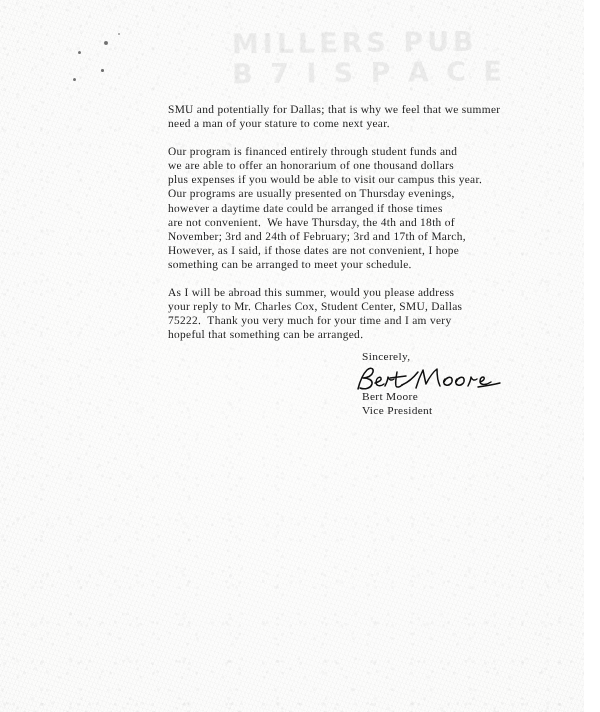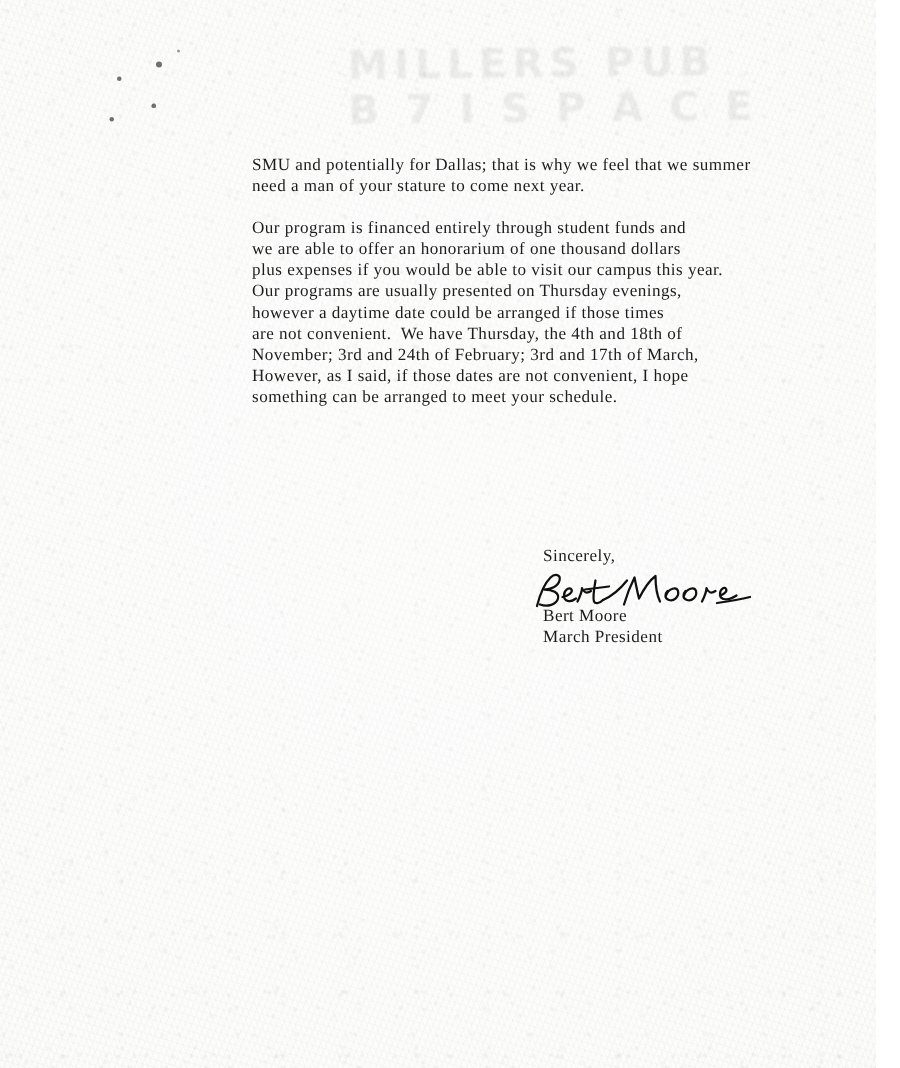--- a/index.html
+++ b/index.html
@@ -124,21 +124,21 @@
     color: #1c1c1c;
     letter-spacing: 0.32px;
     white-space: pre-wrap;
     text-rendering: geometricPrecision;
   }
 
   
   #closing-block {
     position: absolute;
     left: 362px;
-    top: 364px;
+    top: 349px;
     width: 220px;
   }
   .closing-line {
     font-family: "Liberation Serif", serif;
     font-size: 11.4px;
     line-height: 14.1px;
     color: #1c1c1c;
     letter-spacing: 0.32px;
     white-space: nowrap;
   }
@@ -177,20 +177,24 @@
 need a man of your stature to come next year.</p>
     <p class="letter-paragraph">Our program is financed entirely through student funds and
 we are able to offer an honorarium of one thousand dollars
 plus expenses if you would be able to visit our campus this year.
 Our programs are usually presented on Thursday evenings,
 however a daytime date could be arranged if those times
 are not convenient.  We have Thursday, the 4th and 18th of
 November; 3rd and 24th of February; 3rd and 17th of March,
 However, as I said, if those dates are not convenient, I hope
 something can be arranged to meet your schedule.</p>
+    <p class="letter-paragraph">As I will be abroad this summer, would you please address
+your reply to Mr. Charles Cox, Student Center, SMU, Dallas
+75222.  Thank you very much for your time and I am very
+hopeful that something can be arranged.</p>
   </div>
 
   <div id="closing-block">
     <div class="closing-line">Sincerely,</div>
 
     <div id="signature-mark" aria-label="Bert Moore handwritten signature">
       <svg width="150" height="28" viewBox="0 0 150 28" fill="none" xmlns="http://www.w3.org/2000/svg">
         <g stroke="#101010" stroke-width="1.5" stroke-linecap="round" stroke-linejoin="round" fill="none">
 
           <path d="M4 24 C6 16 9 9 13 5 C16 2 20 3 19 7 C18 11 13 13 9 13 C14 13 19 15 18 19 C17 23 11 25 6 23"></path>
@@ -212,16 +216,16 @@
 
           <path d="M114 21 C116 17 117 14 117 12 C118 15 120 16 123 14"></path>
 
           <path d="M126 17 C129 16 131 14 130 12.5 C129 11 126 12.5 126 16 C126 20 131 21 137 17"></path>
           <path d="M124 22 C131 21 138 20 146 18"></path>
         </g>
       </svg>
     </div>
 
     <div class="closing-line" id="signer-name-line">Bert Moore</div>
-    <div class="closing-line">March President</div>
+    <div class="closing-line">Vice President</div>
   </div>
 
 </div>
 
 </body></html>

